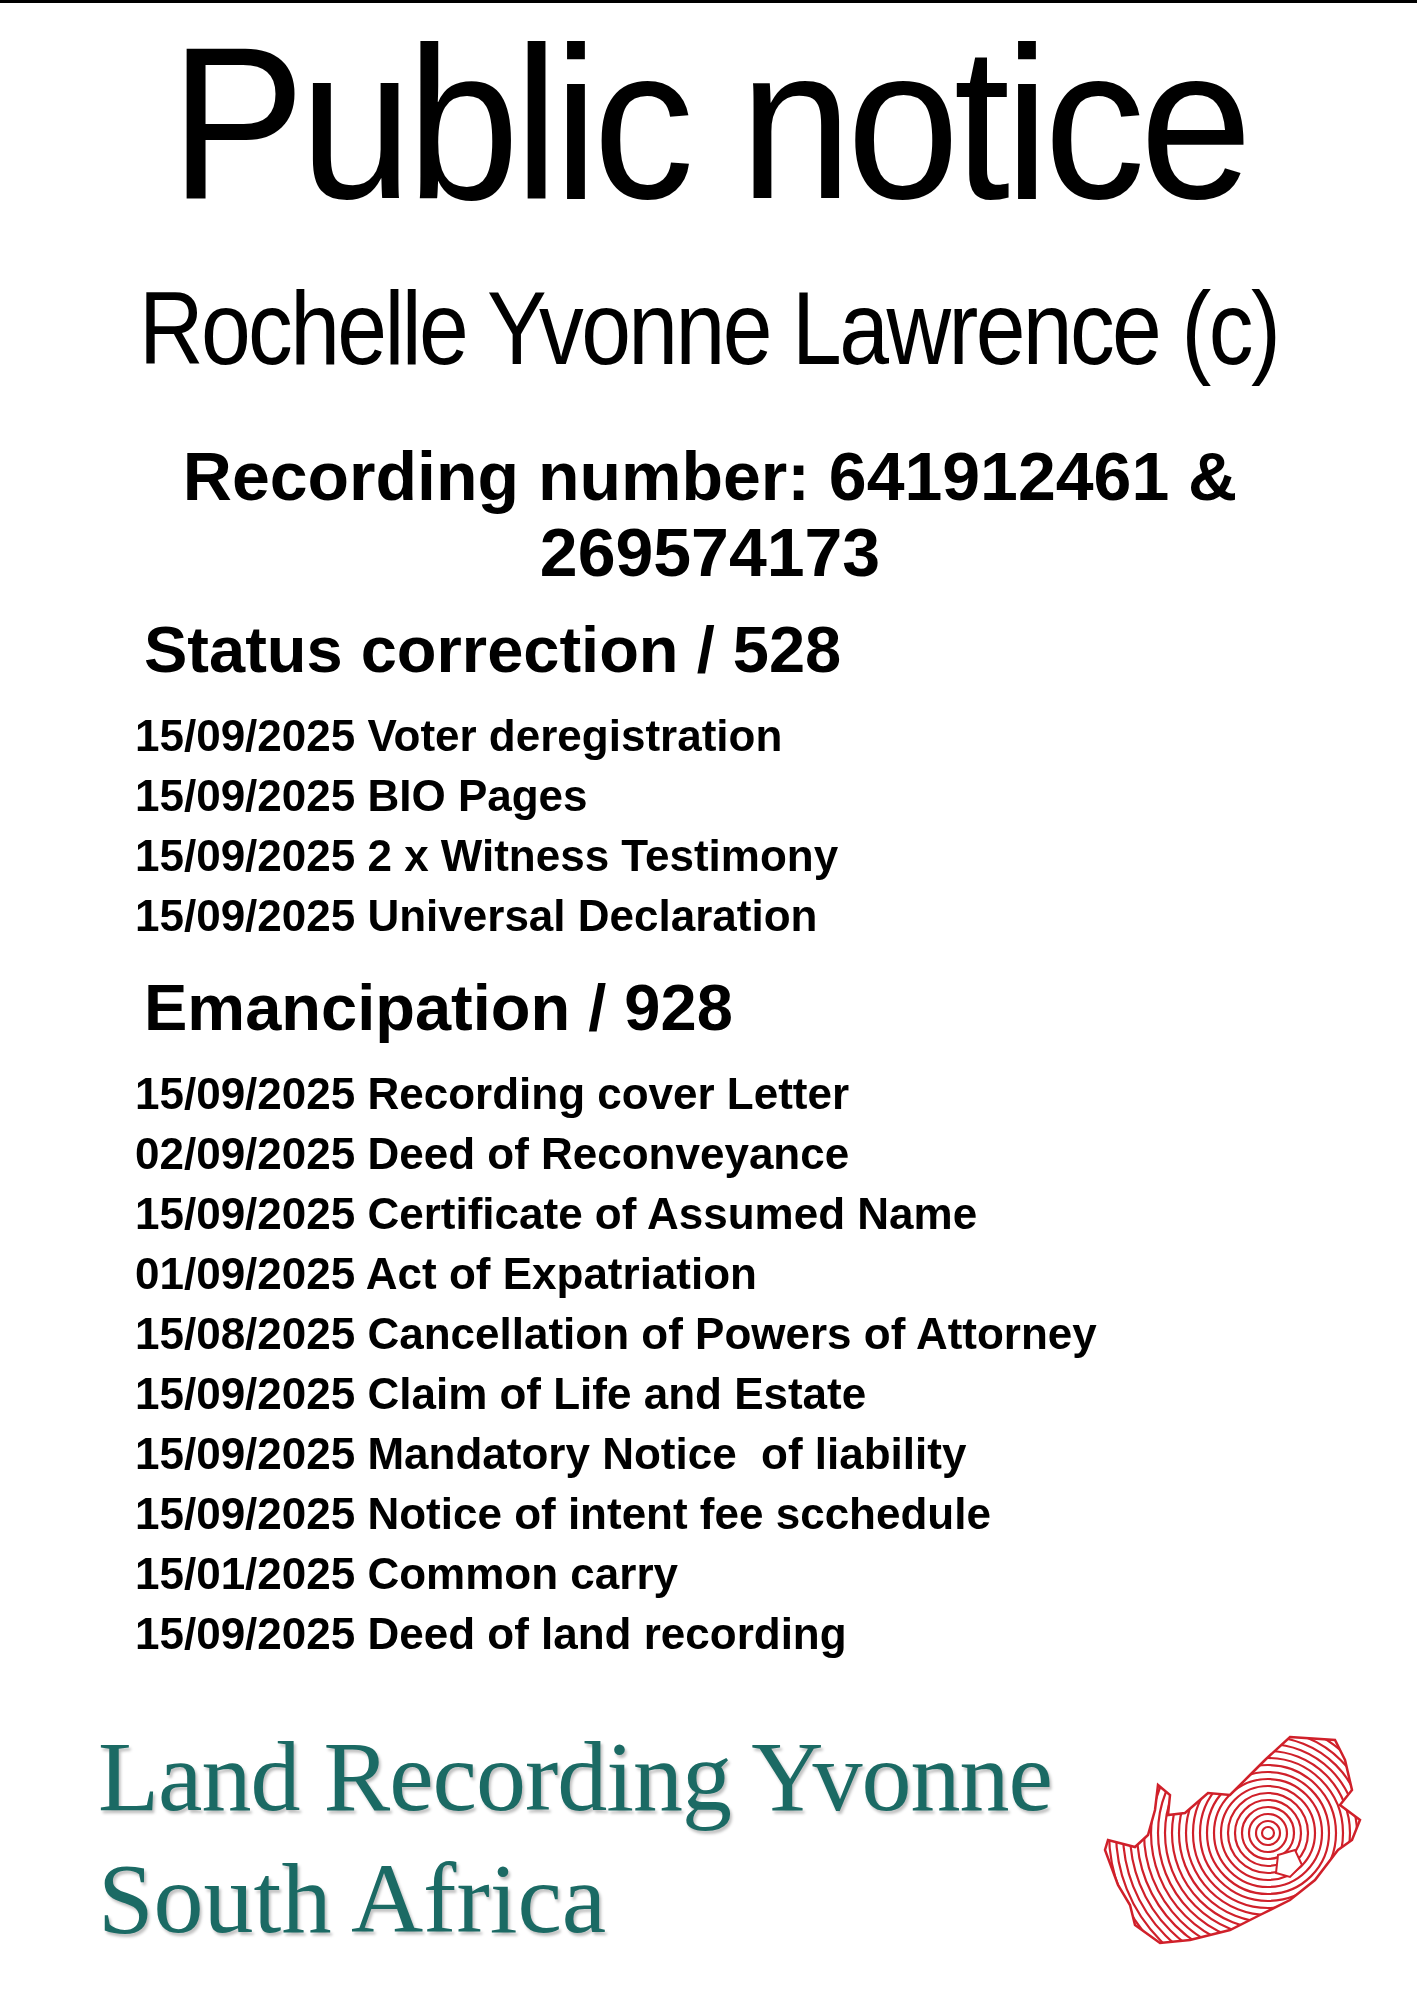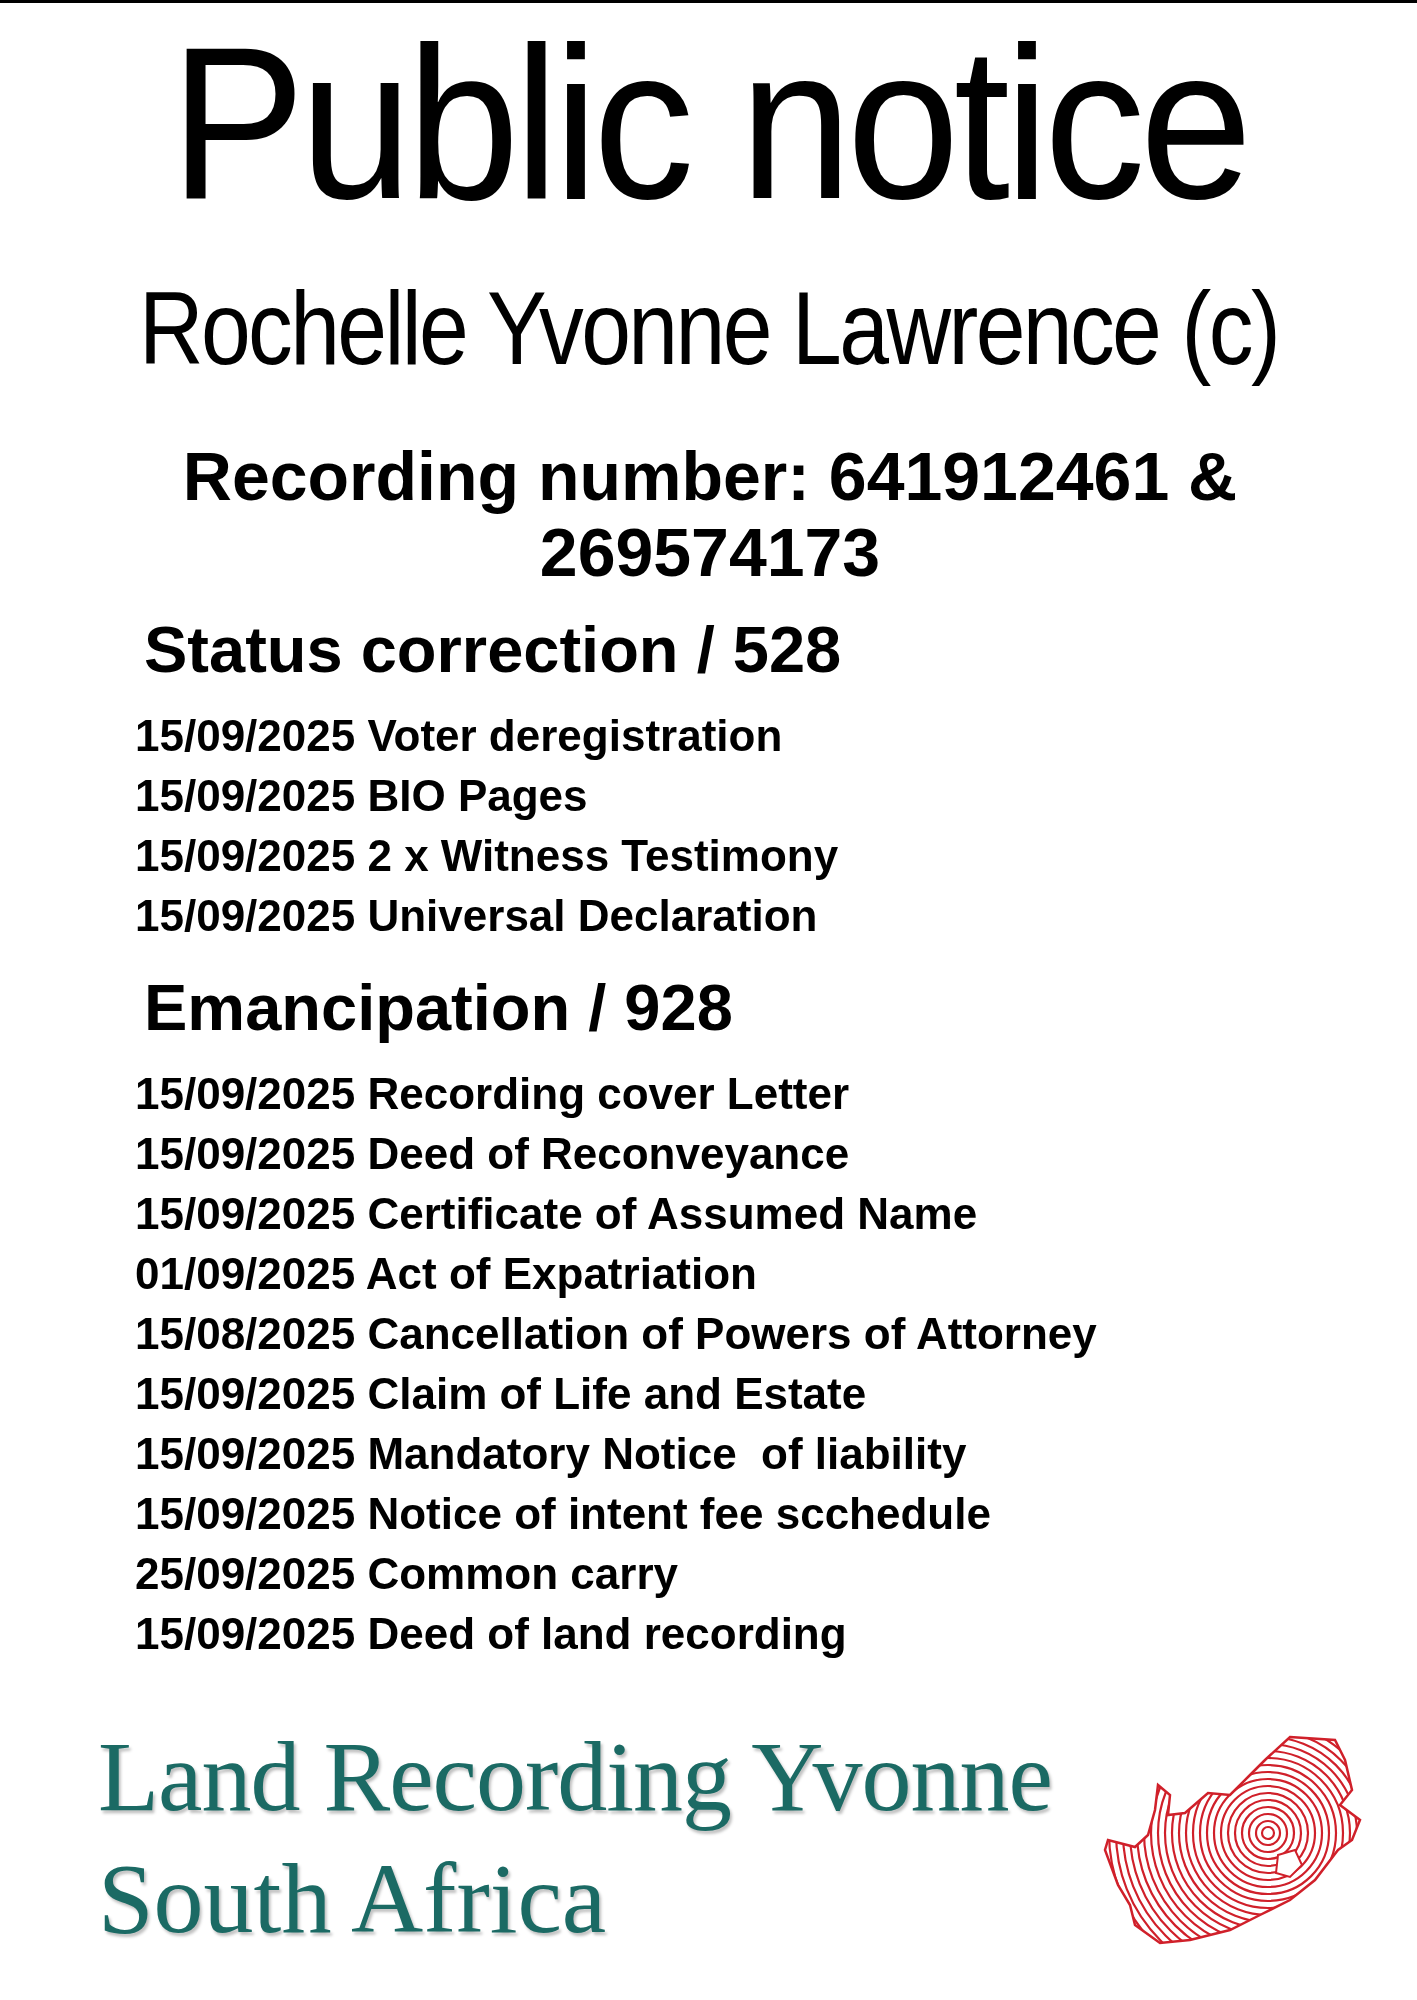--- a/index.html
+++ b/index.html
@@ -44,28 +44,28 @@
     <li>15/09/2025 BIO Pages</li>
     <li>15/09/2025 2 x Witness Testimony</li>
     <li>15/09/2025 Universal Declaration</li>
   </ul>
 </div>
 
 <div class="section sec2">
   <h2>Emancipation / 928</h2>
   <ul>
     <li>15/09/2025 Recording cover Letter</li>
-    <li>15/09/2025 Deed of Reconveyance</li>
+    <li>02/09/2025 Deed of Reconveyance</li>
     <li>15/09/2025 Certificate of Assumed Name</li>
     <li>01/09/2025 Act of Expatriation</li>
     <li>15/08/2025 Cancellation of Powers of Attorney</li>
     <li>15/09/2025 Claim of Life and Estate</li>
     <li>15/09/2025 Mandatory Notice  of liability</li>
     <li>15/09/2025 Notice of intent fee scchedule</li>
-    <li>25/09/2025 Common carry</li>
+    <li>15/01/2025 Common carry</li>
     <li>15/09/2025 Deed of land recording</li>
   </ul>
 </div>
 
 <div class="footer-text">
   <div class="footer-line1">Land Recording Yvonne</div>
   <div class="footer-line2">South Africa</div>
 </div>
 
 <div class="map">

